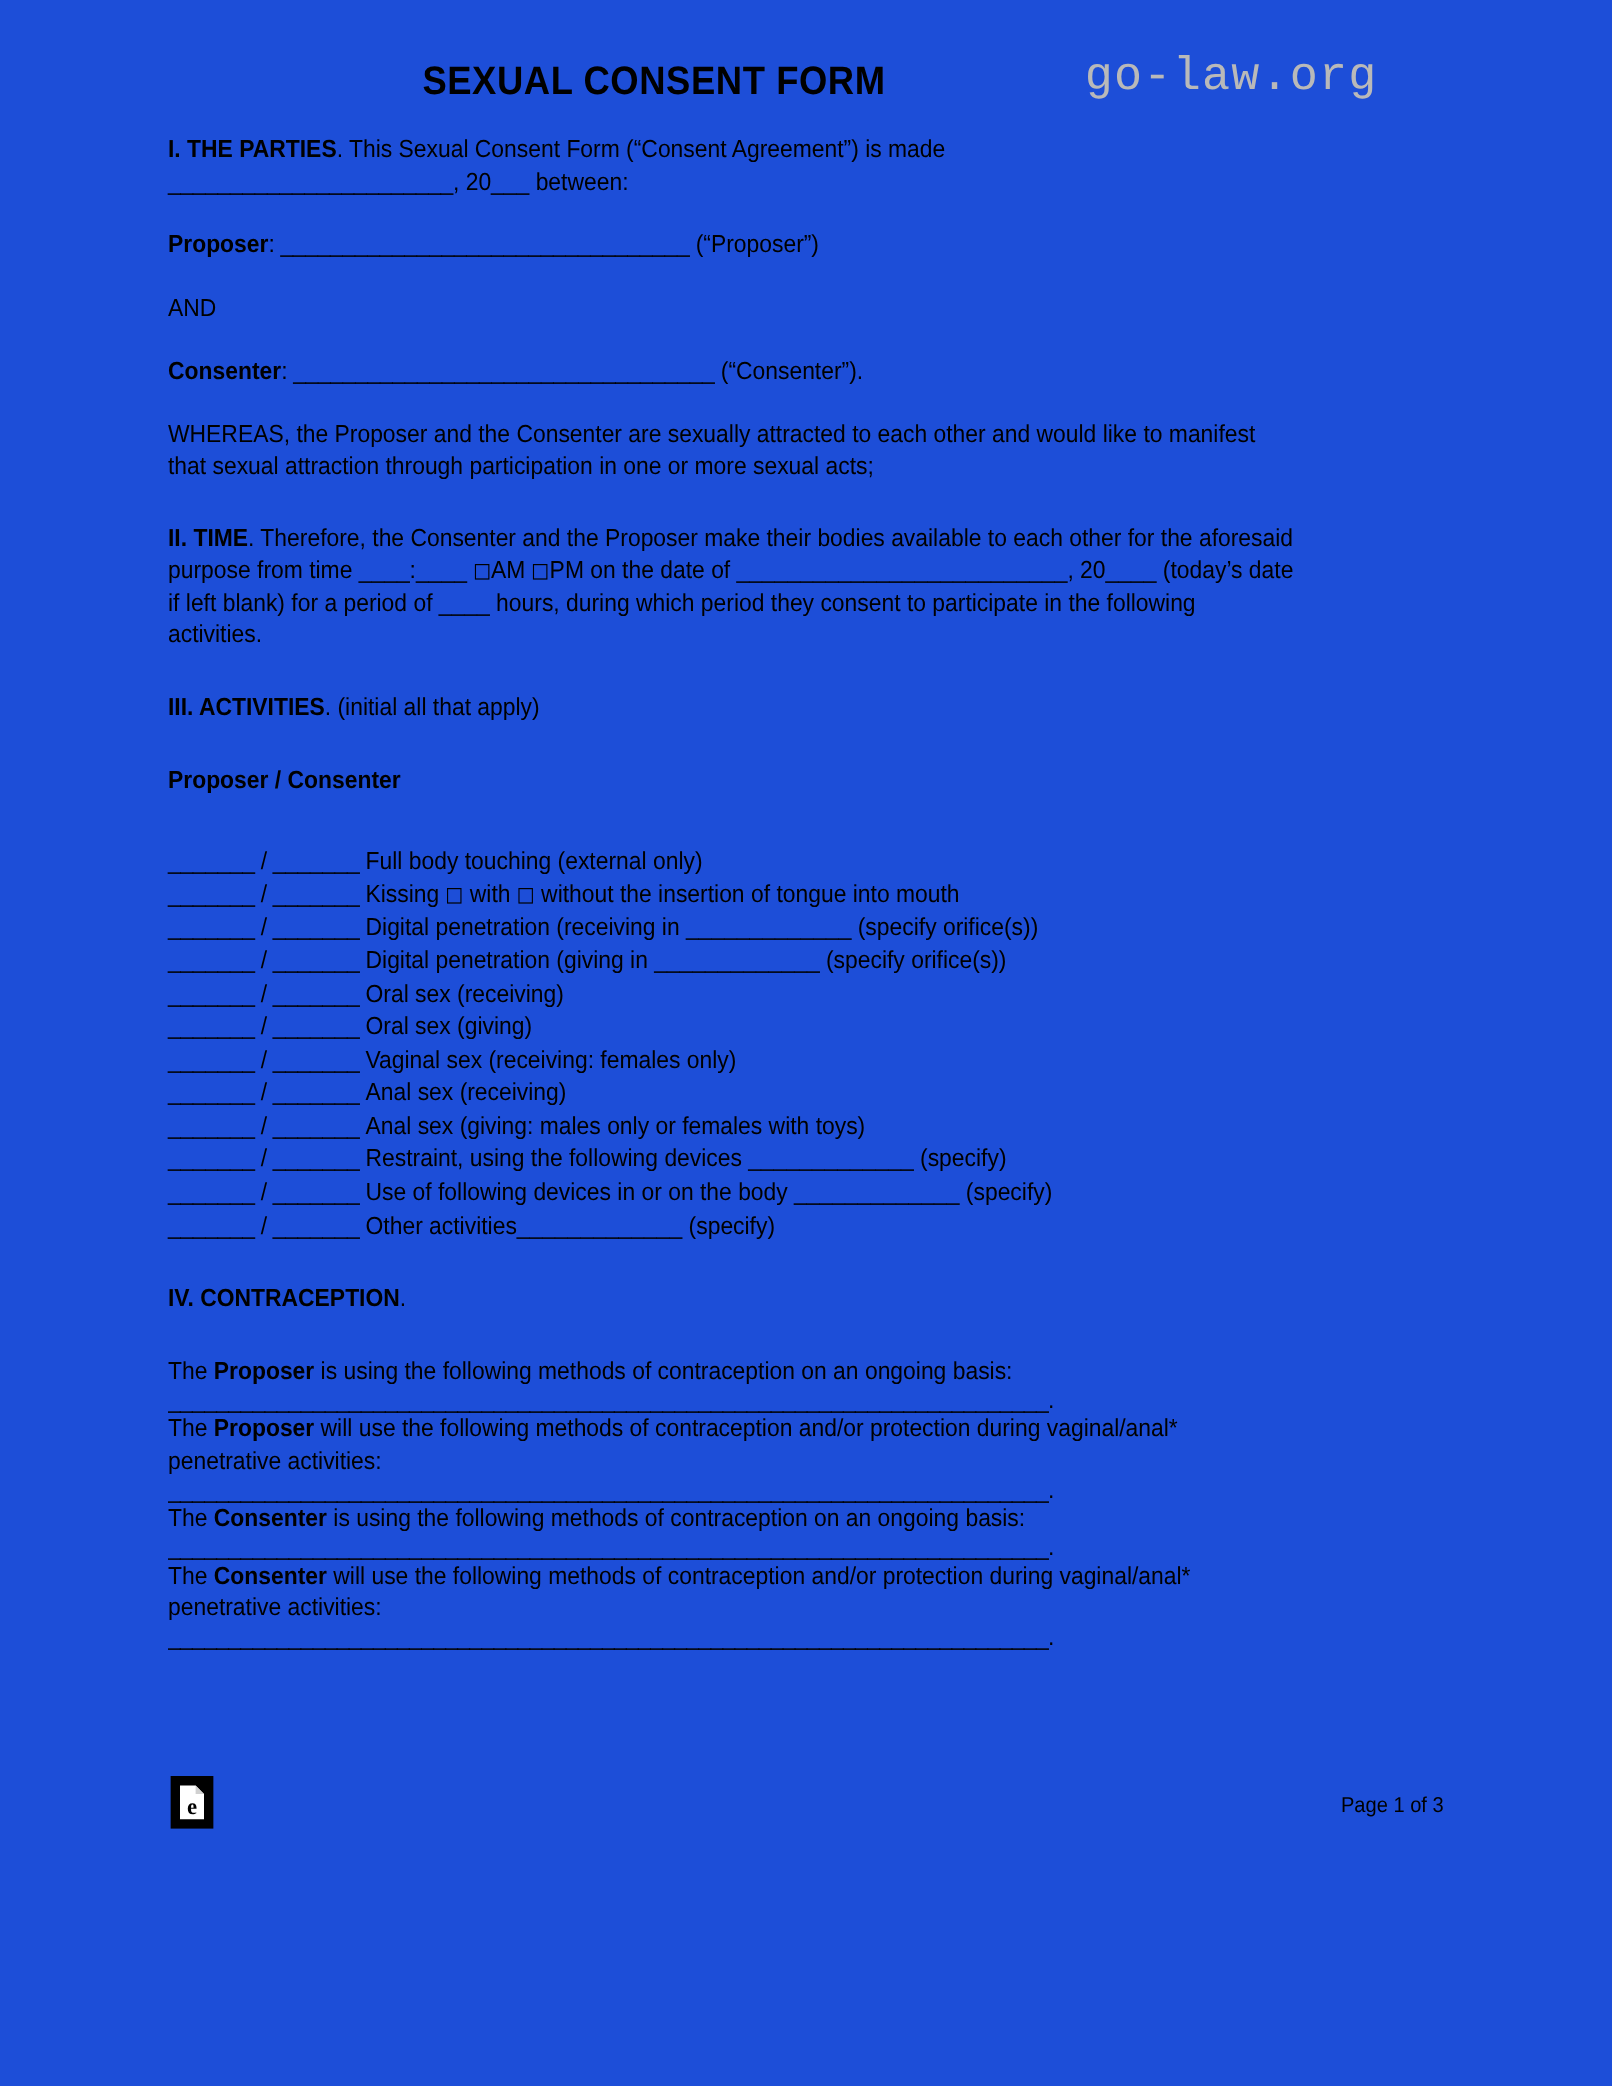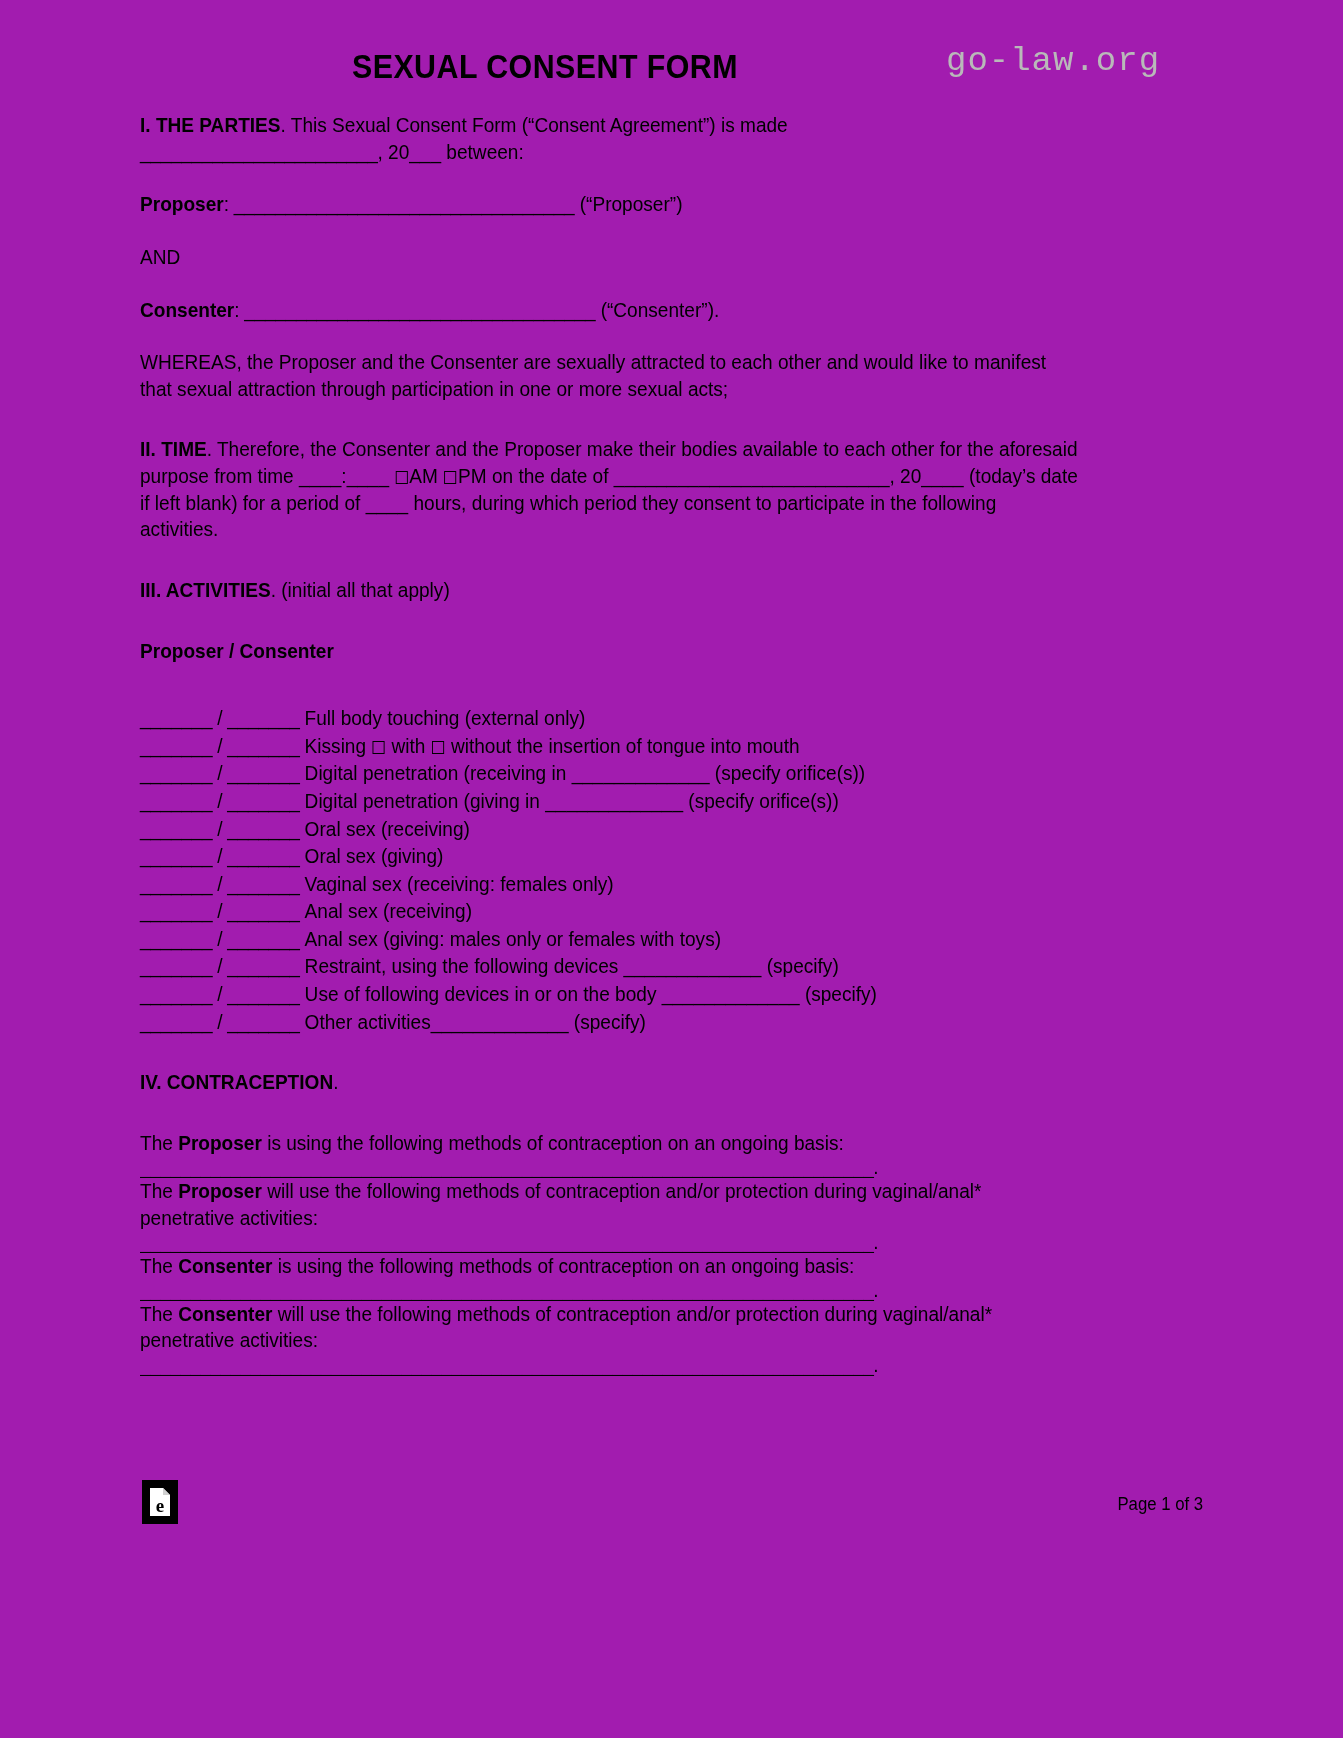--- a/index.html
+++ b/index.html
@@ -8,21 +8,21 @@
     background: #ffffff;
   }
   body {
     font-family: "Liberation Sans", "DejaVu Sans", sans-serif;
     color: #000000;
   }
   .page {
     position: relative;
     width: 1343px;
     height: 1738px;
-    background: #a21caf;
+    background: #1d4ed8;
     overflow: hidden;
     box-sizing: border-box;
   }
   .sheet {
     position: absolute;
     left: 140px;
     top: 0;
     width: 940px;
   }
 
@@ -39,24 +39,24 @@
     text-align: center;
     font-size: 33px;
     font-weight: bold;
     letter-spacing: 0.5px;
     transform: scaleX(0.92);
     transform-origin: center;
     white-space: nowrap;
   }
   .watermark {
     position: absolute;
-    left: 806px;
+    left: 764px;
     top: 42px;
     font-family: "Liberation Mono", "DejaVu Sans Mono", monospace;
-    font-size: 34px;
+    font-size: 39px;
     color: #b9b9b9;
     letter-spacing: 1px;
     white-space: nowrap;
   }
 
   
   .para {
     font-size: 20.5px;
     line-height: 1.30;
     transform: scaleX(0.93);

